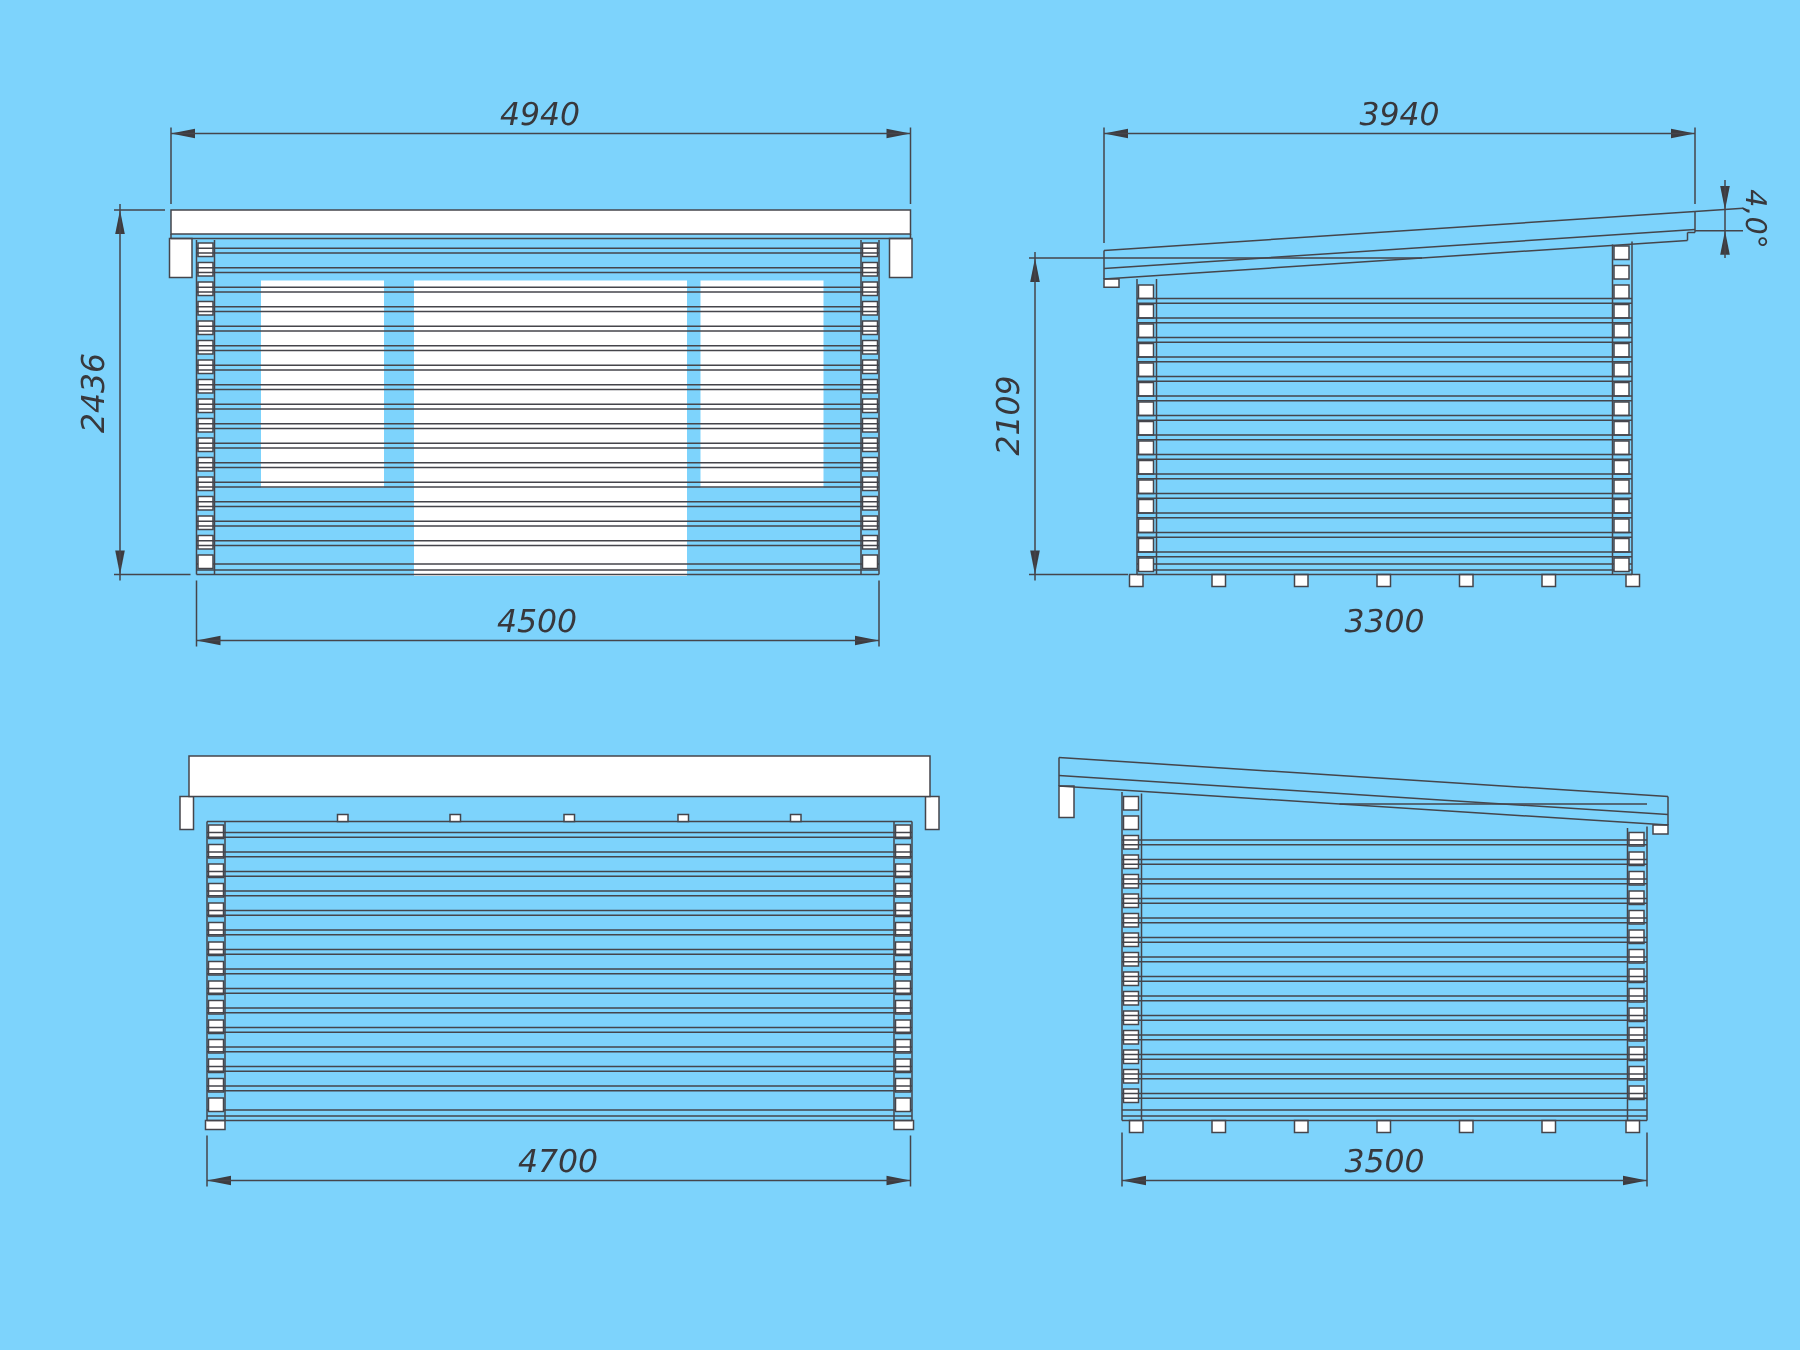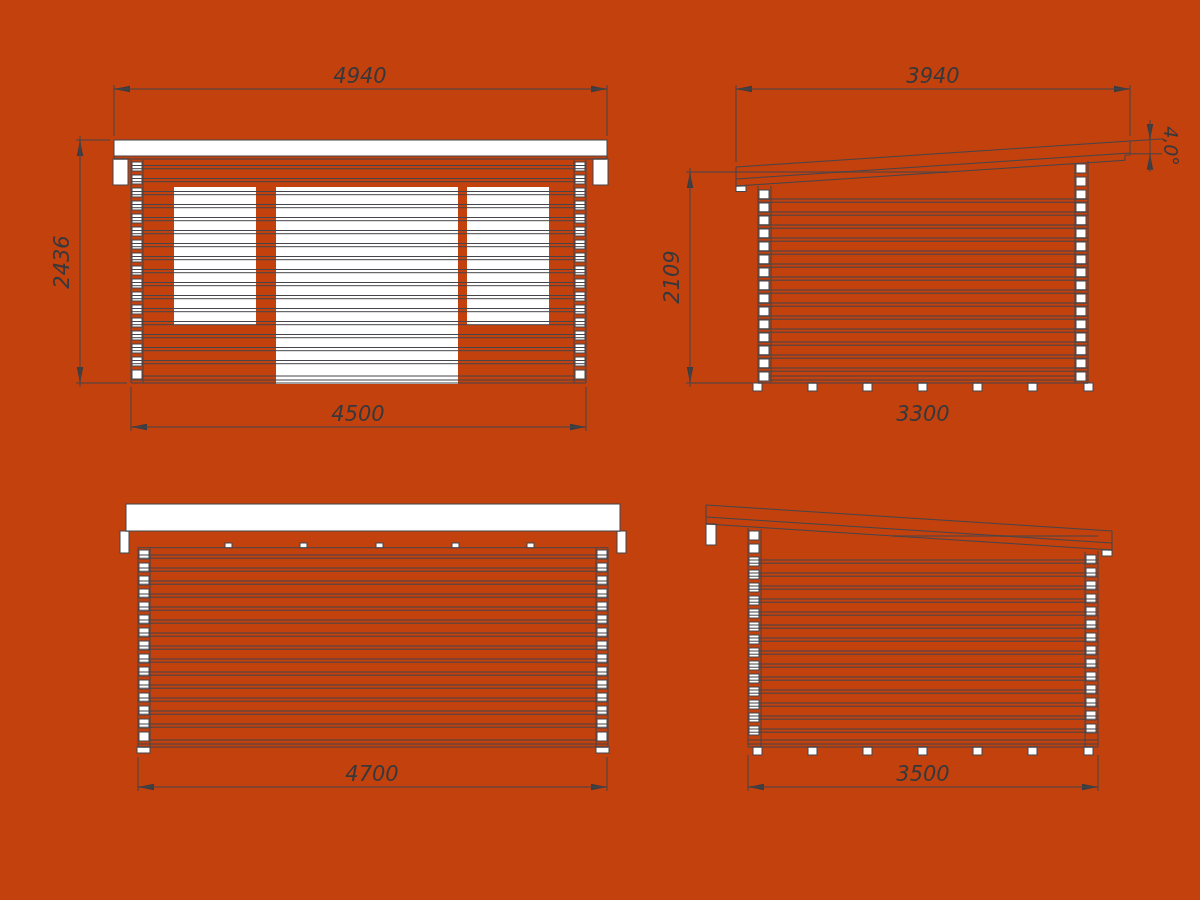--- a/index.html
+++ b/index.html
@@ -1,16 +1,16 @@
 <!DOCTYPE html>
 <html><head>
 <meta charset="utf-8">
 <style>
   html,body{margin:0;padding:0;background:#ffffff;}
-  .sheet{width:1200px;height:900px;background:#c2410c;position:relative;overflow:hidden;}
+  .sheet{width:1200px;height:900px;background:#7dd3fc;position:relative;overflow:hidden;}
   svg{display:block;}
   svg line{stroke:#45454b;stroke-width:1;}
   svg rect{stroke:#45454b;stroke-width:1;fill:#ffffff;}
   svg polygon{fill:#3c3c40;stroke:none;}
   svg rect.dark{fill:#3c3c40;stroke:none;}
   svg rect.cover{stroke:none;fill:#ffffff;}
   svg text{fill:#38383c;font-family:"DejaVu Sans",sans-serif;font-style:italic;font-size:21px;text-anchor:middle;}
   svg text.deg{font-size:19px;}
 </style>
 </head>

